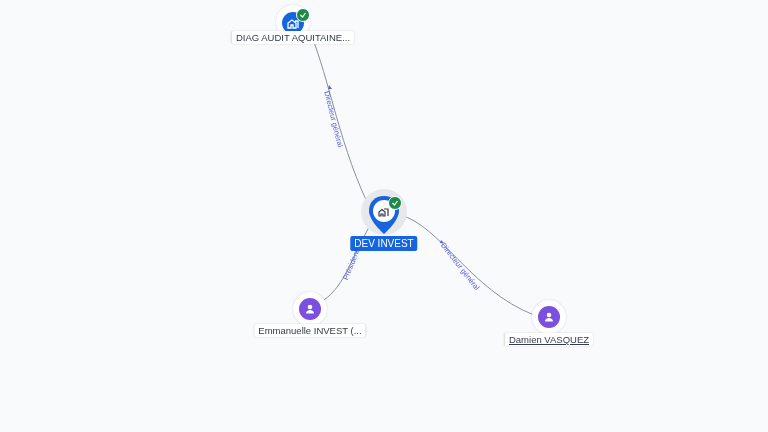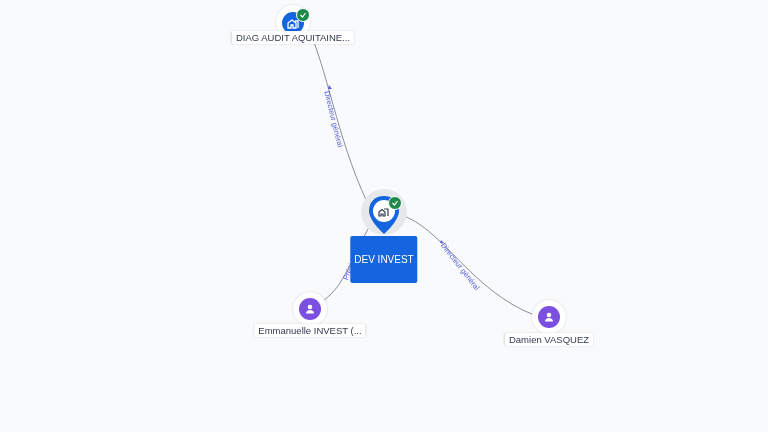--- a/index.html
+++ b/index.html
@@ -26,21 +26,21 @@
     display:flex; align-items:center; justify-content:center;
   }
   .label {
     position:absolute; white-space:nowrap;
     font-size:9.5px; color:#333a4d;
     background:#ffffff; padding:1px 4px; border-radius:2px;
     box-shadow:0 0 2px rgba(0,0,0,0.15);
     transform:translateX(-50%);
   }
   .label.main {
-    background:#1565e0; color:#fff; font-size:10px; padding:18px 4px; box-shadow:none;
+    background:#1565e0; color:#fff; font-size:10px; padding:2px 4px; box-shadow:none;
   }
   .edge-label { position:absolute; font-size:7.5px; color:#5a63d8; white-space:nowrap; transform-origin:0 0; }
 </style>
 </head>
 <body>
 
 <svg class="edges" width="768" height="432">
   <path d="M310 32 C 330 80, 340 150, 372 212" fill="none" stroke="#8a8f99" stroke-width="1"></path>
   <path d="M324 300 C 345 285, 350 260, 372 222" fill="none" stroke="#8a8f99" stroke-width="1"></path>
   <path d="M400 215 C 440 225, 470 290, 534 315" fill="none" stroke="#8a8f99" stroke-width="1"></path>
@@ -94,14 +94,14 @@
 </div>
 
 <div class="node" style="left:0;top:0;">
   <div class="halo" style="left:532px;top:300px;width:34px;height:34px;"></div>
   <div class="circle" style="left:538px;top:306px;width:22px;height:22px;background:#7b4fe0;">
     <svg width="12" height="12" viewBox="0 0 12 12">
         <circle cx="6" cy="4" r="2.3" fill="#fff"></circle>
         <path d="M2 10.5c0-2.2 1.8-3.5 4-3.5s4 1.3 4 3.5z" fill="#fff"></path>
       </svg>
   </div>
-  <div class="label" style="left:549px;top:333px;">Damien VASQUEZ</div>
+  <div class="label" style="left:549px;top:333px;text-decoration:underline;">Damien VASQUEZ</div>
 </div>
 
 </body></html>

